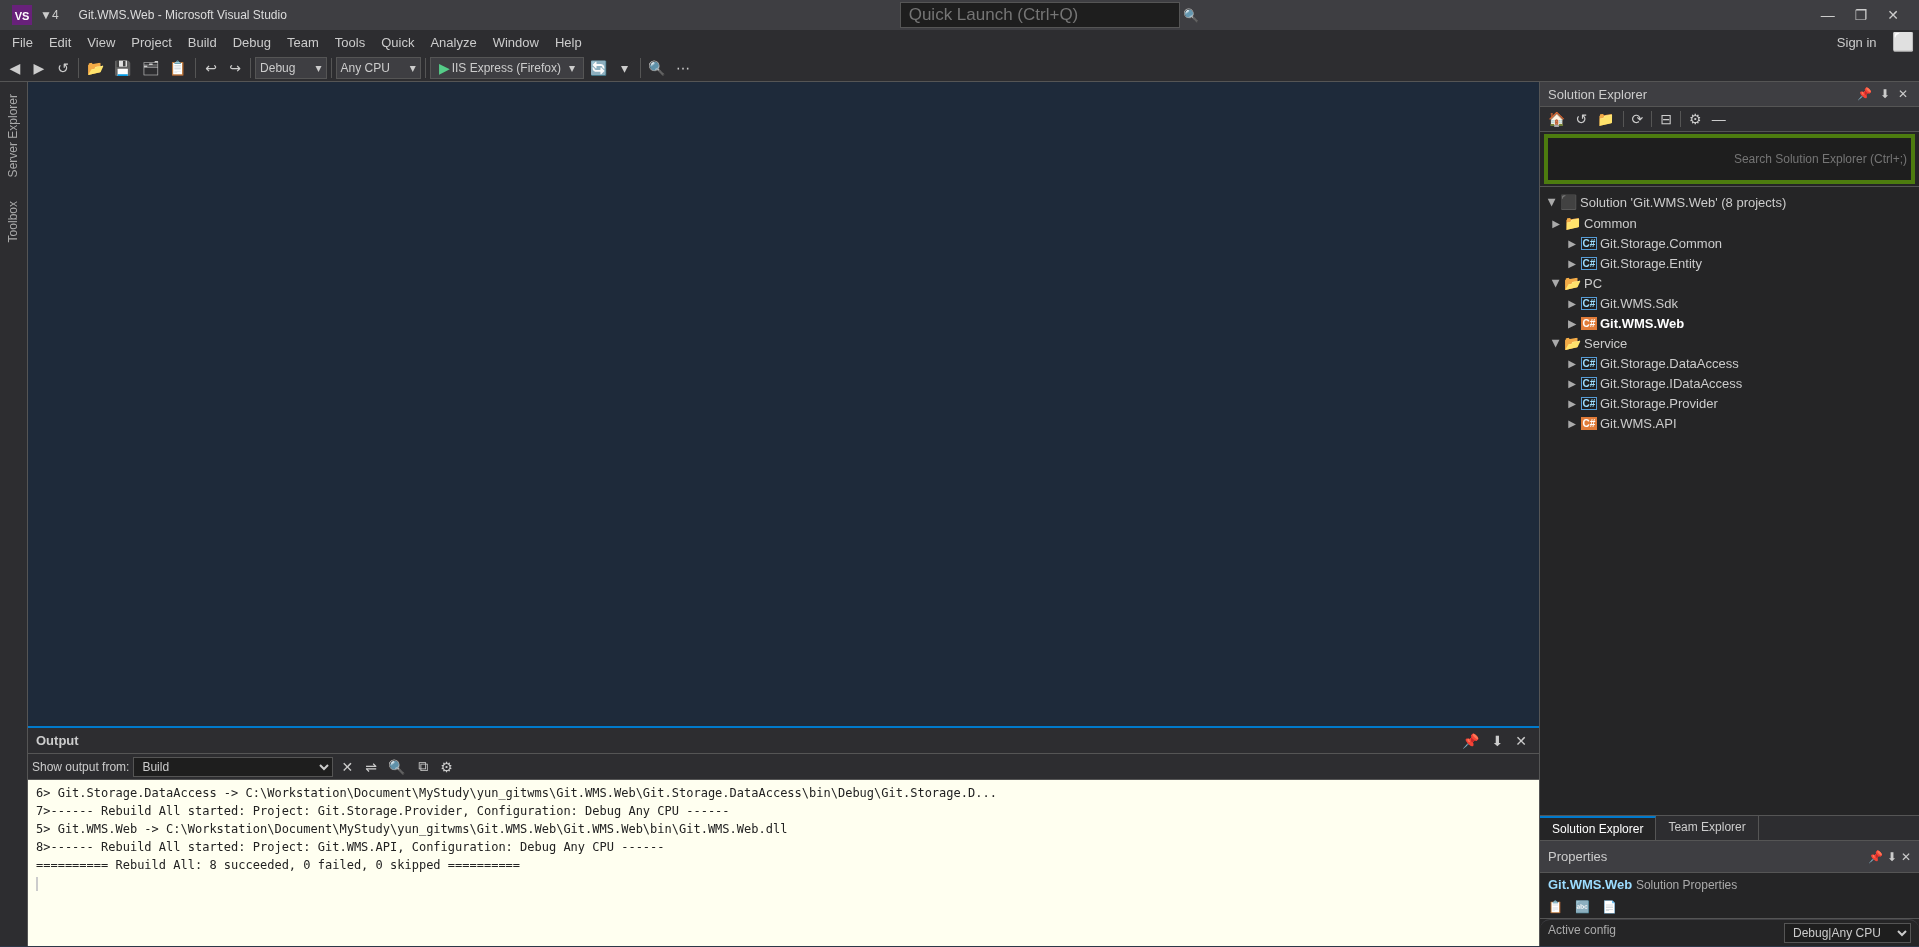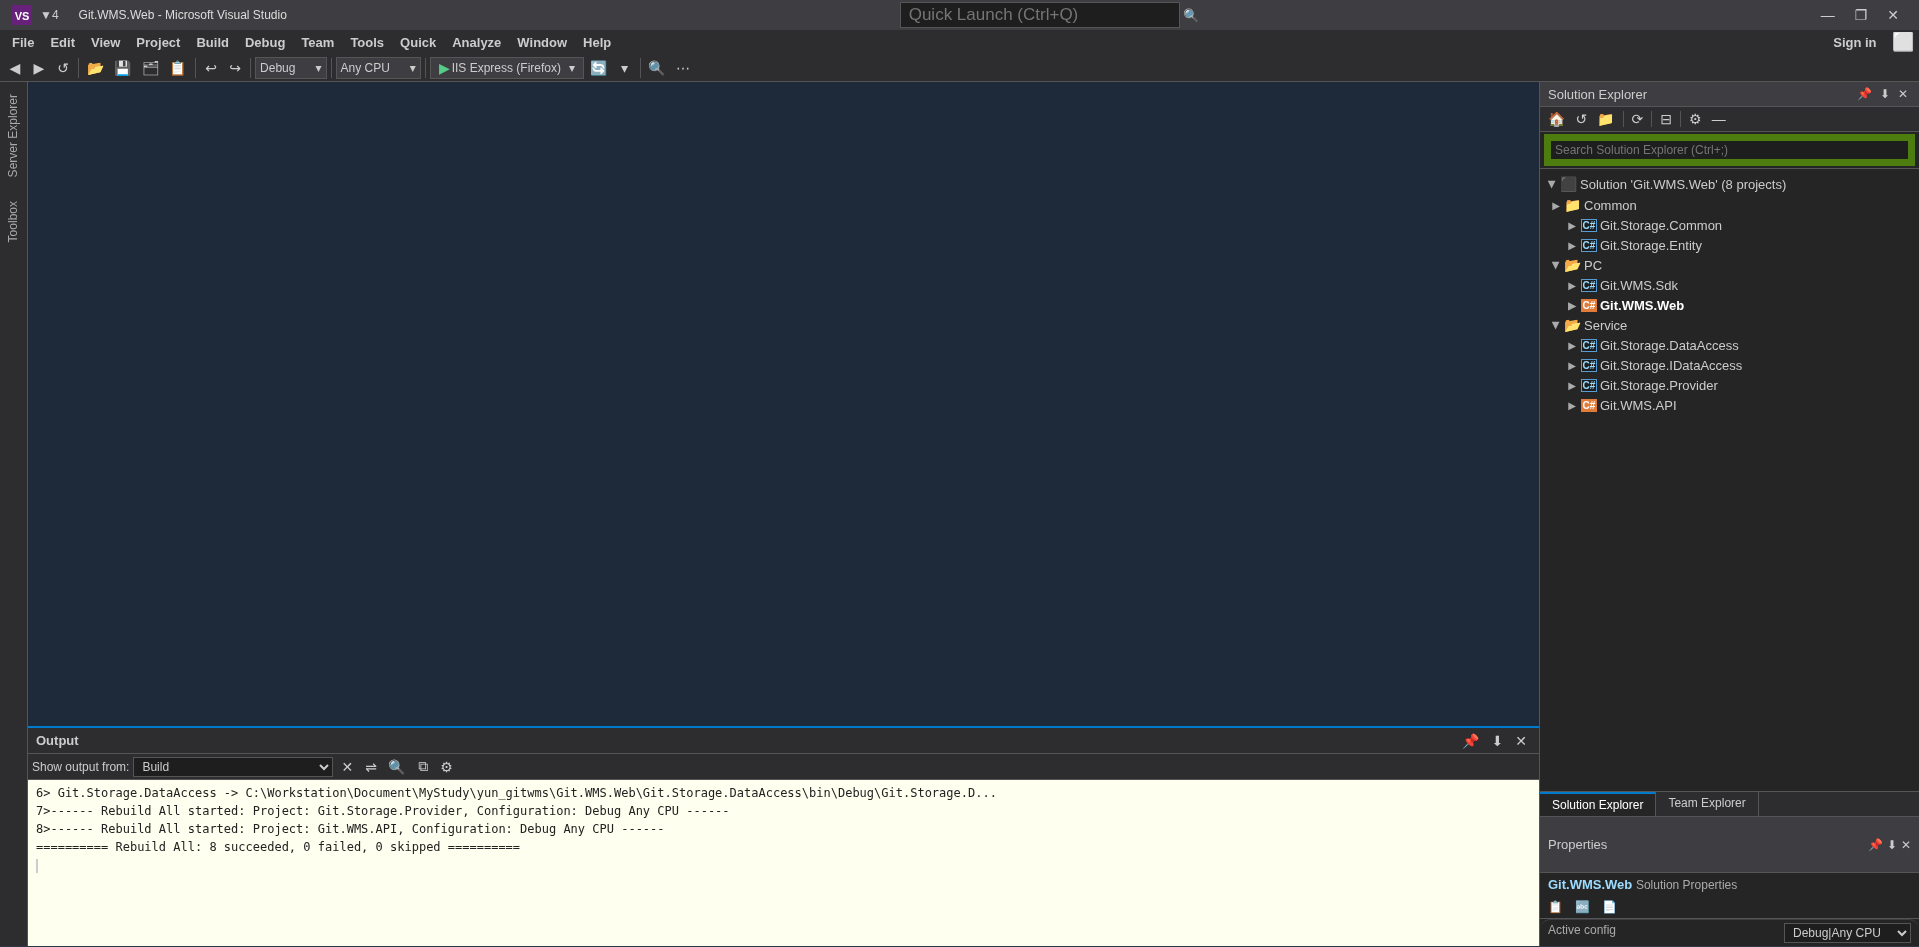--- a/index.html
+++ b/index.html
@@ -10,21 +10,21 @@
       display: flex; align-items: center; background: #3e3e42; height: 30px; color: #ccc; padding: 0 12px; justify-content: space-between;
     }
     #title-bar .title-left { display: flex; align-items: center; gap: 8px; }
     #title-bar .title-left .vs-logo { width: 20px; height: 20px; background: #68217a; display: flex; align-items: center; justify-content: center; color: #fff; font-weight: bold; font-size: 10px; }
     #title-bar .title-text { font-size: 12px; color: #ddd; }
     #title-bar .title-right { display: flex; align-items: center; gap: 4px; }
     #title-bar .title-right .win-btn { background: none; border: none; color: #ccc; cursor: pointer; padding: 4px 8px; font-size: 14px; }
 
     
     #menu-bar {
-      display: flex; align-items: center; background: #2d2d30; height: 24px; padding: 0 4px; font-weight: bold;
+      display: flex; align-items: center; background: #2d2d30; height: 24px; padding: 0 4px;
     }
     #menu-bar .menu-item { padding: 2px 8px; color: #ccc; cursor: pointer; font-size: 13px; }
     #menu-bar .sign-in { margin-left: auto; color: #ccc; font-size: 13px; cursor: pointer; padding: 2px 8px; }
 
     
     #toolbar {
       display: flex; align-items: center; background: #2d2d30; height: 28px; padding: 0 4px; gap: 2px; border-bottom: 1px solid #555;
     }
     #toolbar .tb-btn { background: none; border: none; color: #ccc; cursor: pointer; padding: 2px 4px; font-size: 14px; min-width: 22px; height: 22px; display: flex; align-items: center; justify-content: center; }
     #toolbar .tb-separator { width: 1px; background: #555; height: 20px; margin: 0 2px; }
@@ -63,21 +63,21 @@
 
     #se-toolbar {
       display: flex; align-items: center; background: #2d2d30; padding: 2px 4px; gap: 2px; border-bottom: 1px solid #555;
     }
     #se-toolbar .se-tb-btn { background: none; border: none; color: #ccc; cursor: pointer; padding: 2px 4px; font-size: 14px; }
     #se-toolbar .se-separator { width: 1px; background: #555; height: 16px; margin: 0 2px; }
 
     #se-search {
       padding: 2px 4px; border-bottom: 1px solid #555;
     }
-    #se-search input { width: 100%; background: #1e1e1e; border: 7px solid #4d7c0f; color: #ccc; padding: 2px 4px; font-size: 12px; }
+    #se-search input { width: 100%; background: #1e1e1e; border: 4px solid #4d7c0f; color: #ccc; padding: 14px 4px; font-size: 12px; text-align: right; }
 
     #se-tree {
       flex: 1; overflow-y: auto; padding: 4px 0;
     }
     .tree-item {
       display: flex; align-items: center; padding: 2px 0; cursor: pointer; color: #ccc; font-size: 13px;
     }
     .tree-item.bold { font-weight: bold; color: #fff; }
     .tree-arrow { width: 16px; display: inline-flex; align-items: center; justify-content: center; font-size: 10px; color: #aaa; flex-shrink: 0; }
     .tree-arrow.expanded { transform: rotate(90deg); }
@@ -101,21 +101,21 @@
     #se-tabs .se-tab {
       padding: 4px 12px; font-size: 12px; color: #ccc; cursor: pointer; border-right: 1px solid #555;
     }
     #se-tabs .se-tab.active { background: #252526; color: #fff; border-top: 2px solid #007acc; }
 
     
     #properties-panel {
       background: #252526; border-top: 1px solid #555;
     }
     #props-header {
-      display: flex; align-items: center; justify-content: space-between; background: #3e3e42; padding: 20px 8px; border-bottom: 1px solid #555;
+      display: flex; align-items: center; justify-content: space-between; background: #3e3e42; padding: 8px 8px; border-bottom: 1px solid #555;
     }
     #props-header .props-title { font-size: 13px; color: #ccc; }
     #props-content {
       padding: 4px 8px;
     }
     #props-content .prop-name { font-weight: bold; color: #9cdcfe; font-size: 13px; }
     #props-content .prop-desc { color: #aaa; font-size: 12px; }
     #props-toolbar {
       display: flex; gap: 4px; padding: 2px 4px; border-bottom: 1px solid #555;
     }
@@ -260,20 +260,21 @@
         </select>
         <button class="out-tb-btn">✕</button>
         <button class="out-tb-btn">⇌</button>
         <button class="out-tb-btn">🔍</button>
         <button class="out-tb-btn">⧉</button>
         <button class="out-tb-btn">⚙</button>
       </div>
       <div id="output-content">
         <div class="out-line">6&gt;  Git.Storage.DataAccess -&gt; C:\Workstation\Document\MyStudy\yun_gitwms\Git.WMS.Web\Git.Storage.DataAccess\bin\Debug\Git.Storage.D...</div>
         <div class="out-line">7&gt;------ Rebuild All started: Project: Git.Storage.Provider, Configuration: Debug Any CPU ------</div>
+        <div class="out-line">5&gt;  Git.WMS.Web -&gt; C:\Workstation\Document\MyStudy\yun_gitwms\Git.WMS.Web\Git.WMS.Web\bin\Git.WMS.Web.dll</div>
         <div class="out-line">8&gt;------ Rebuild All started: Project: Git.WMS.API, Configuration: Debug Any CPU ------</div>
         <div class="out-line">========== Rebuild All: 8 succeeded, 0 failed, 0 skipped ==========</div>
         <div style="height:16px;position:relative;">
           <span style="display:inline-block;width:2px;height:14px;background:#ccc;vertical-align:middle;"></span>
         </div>
       </div>
     </div>
   </div>
 
   <div id="solution-explorer">

